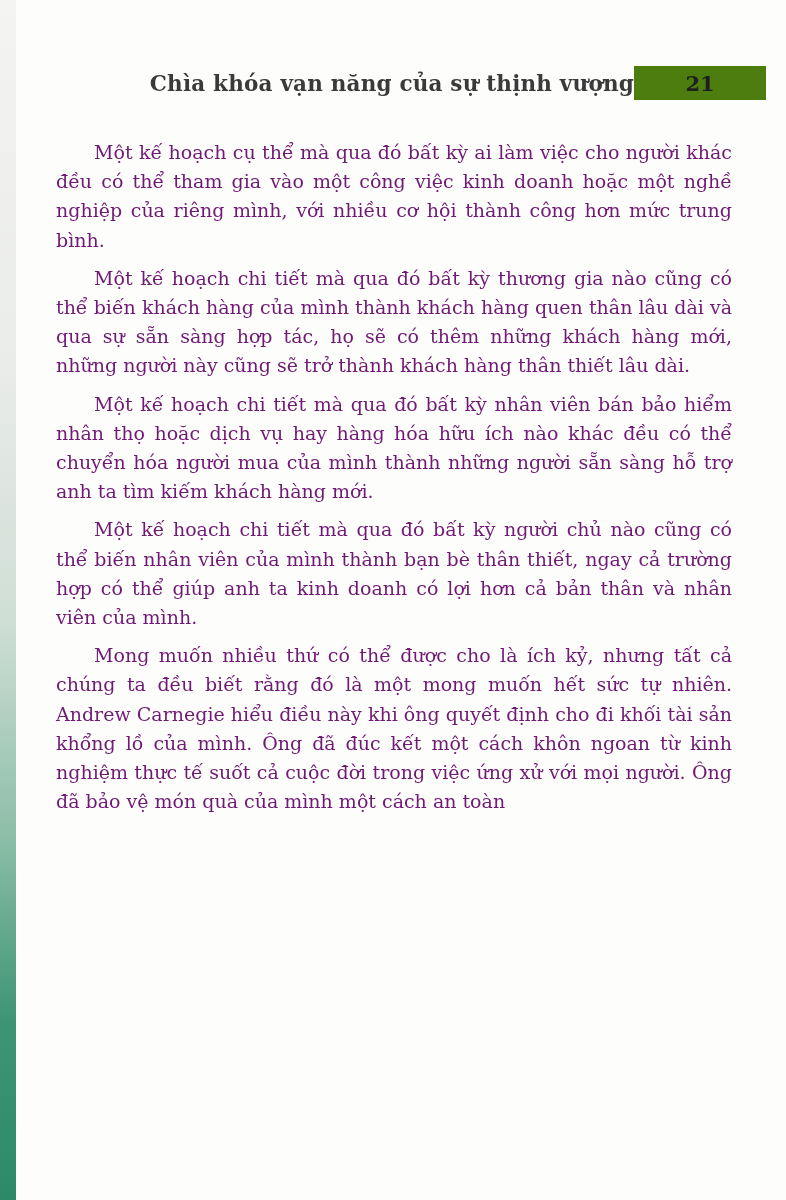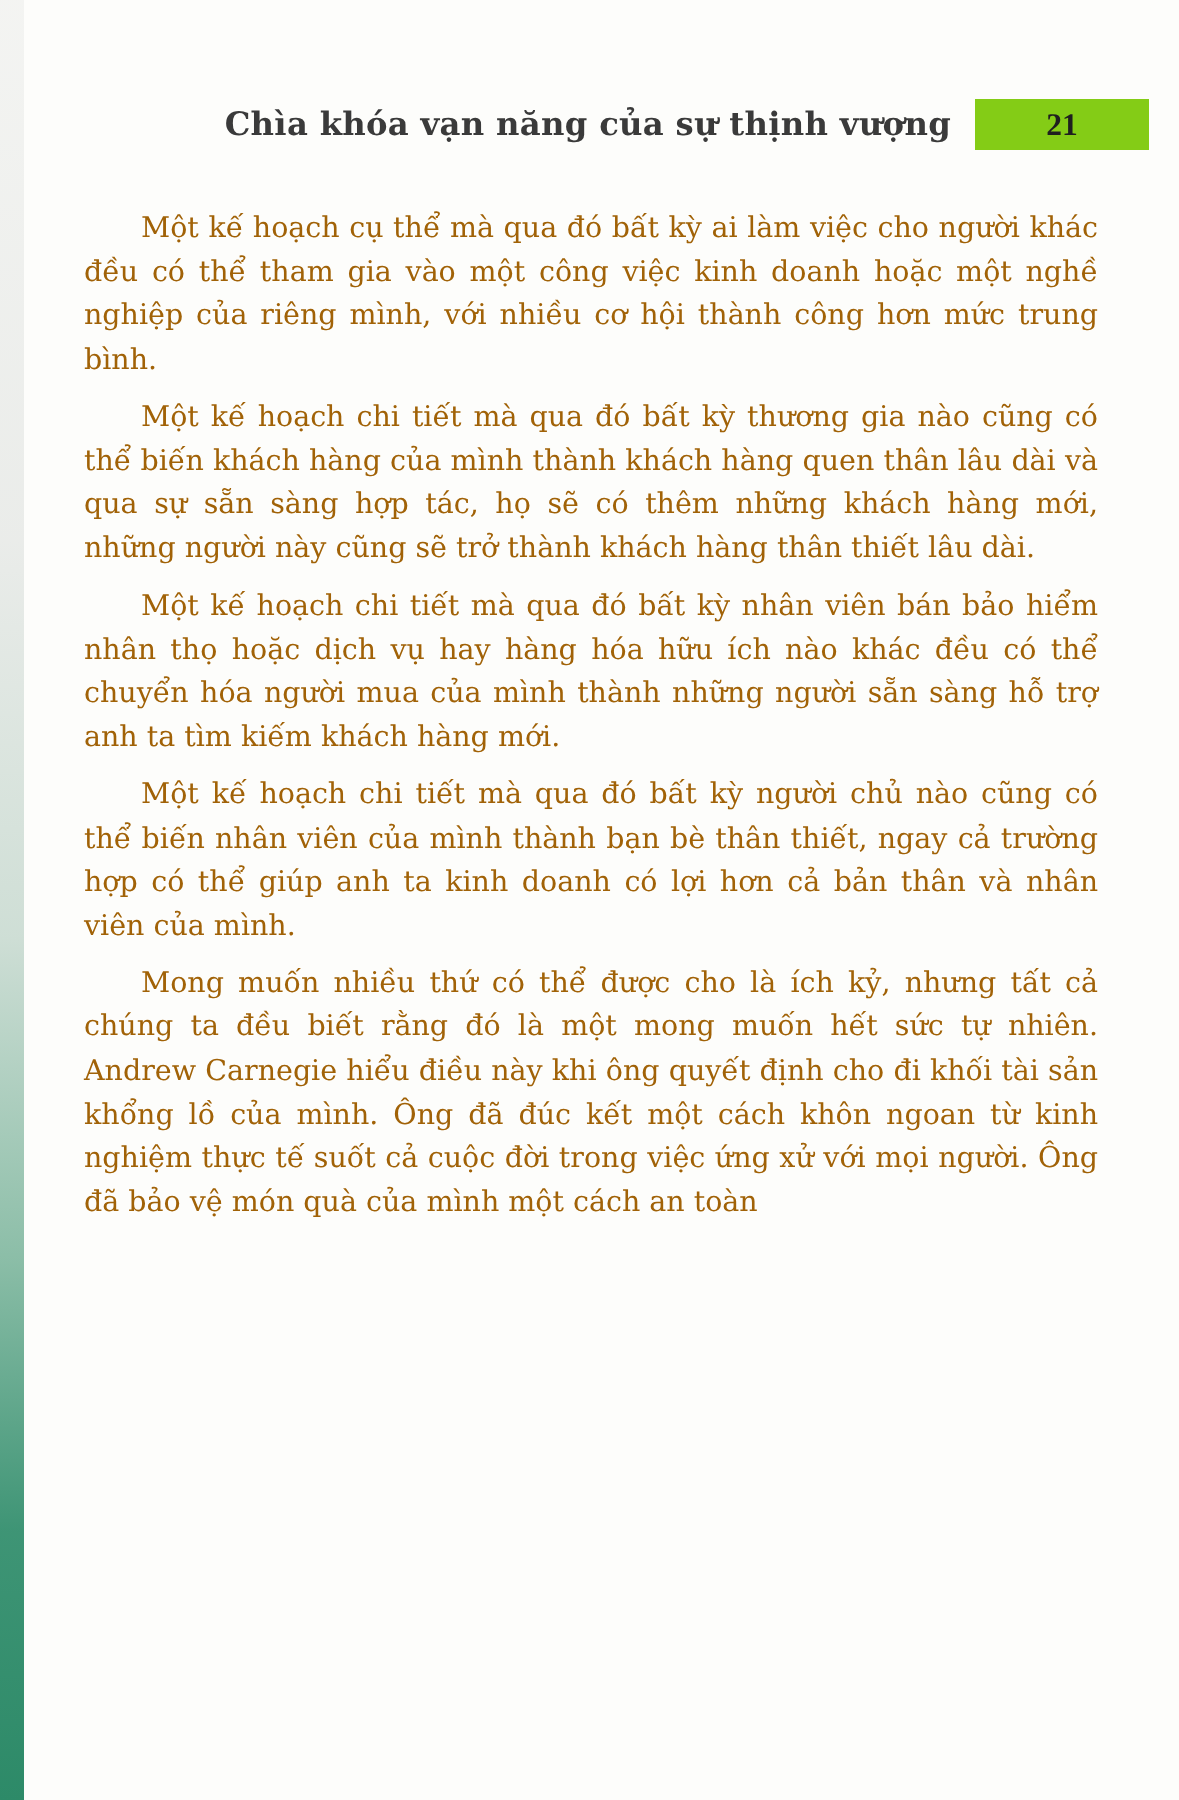--- a/index.html
+++ b/index.html
@@ -32,56 +32,54 @@
     );
   }
   .header {
     position: absolute;
     top: 66px;
     left: 0;
     right: 20px;
     display: flex;
     justify-content: flex-end;
     align-items: center;
-    gap: 16px;
   }
   .header-title {
     font-size: 21.5px;
     font-weight: 600;
     color: #3a3a3a;
     letter-spacing: 0.2px;
     white-space: nowrap;
   }
   .page-number-box {
-    width: 116px;
+    width: 132px;
     height: 34px;
-    background: #84cc16;
+    background: #4d7c0f;
     display: flex;
     align-items: center;
     justify-content: center;
-    font-family: Liberation Serif, serif;
   }
   .page-number-box span {
     font-size: 21px;
     font-weight: 700;
     color: #1f1f1f;
   }
   .content {
     position: absolute;
     top: 138px;
     left: 56px;
     width: 676px;
   }
   .content p {
     margin: 0 0 9px 0;
     font-size: 19px;
     line-height: 29.2px;
     text-align: justify;
     text-indent: 38px;
-    color: #a16207;
+    color: #701a75;
   }
 </style>
 </head>
 <body>
 
 <div class="page">
 
   <div class="spine"></div>
 
   <div class="header">

